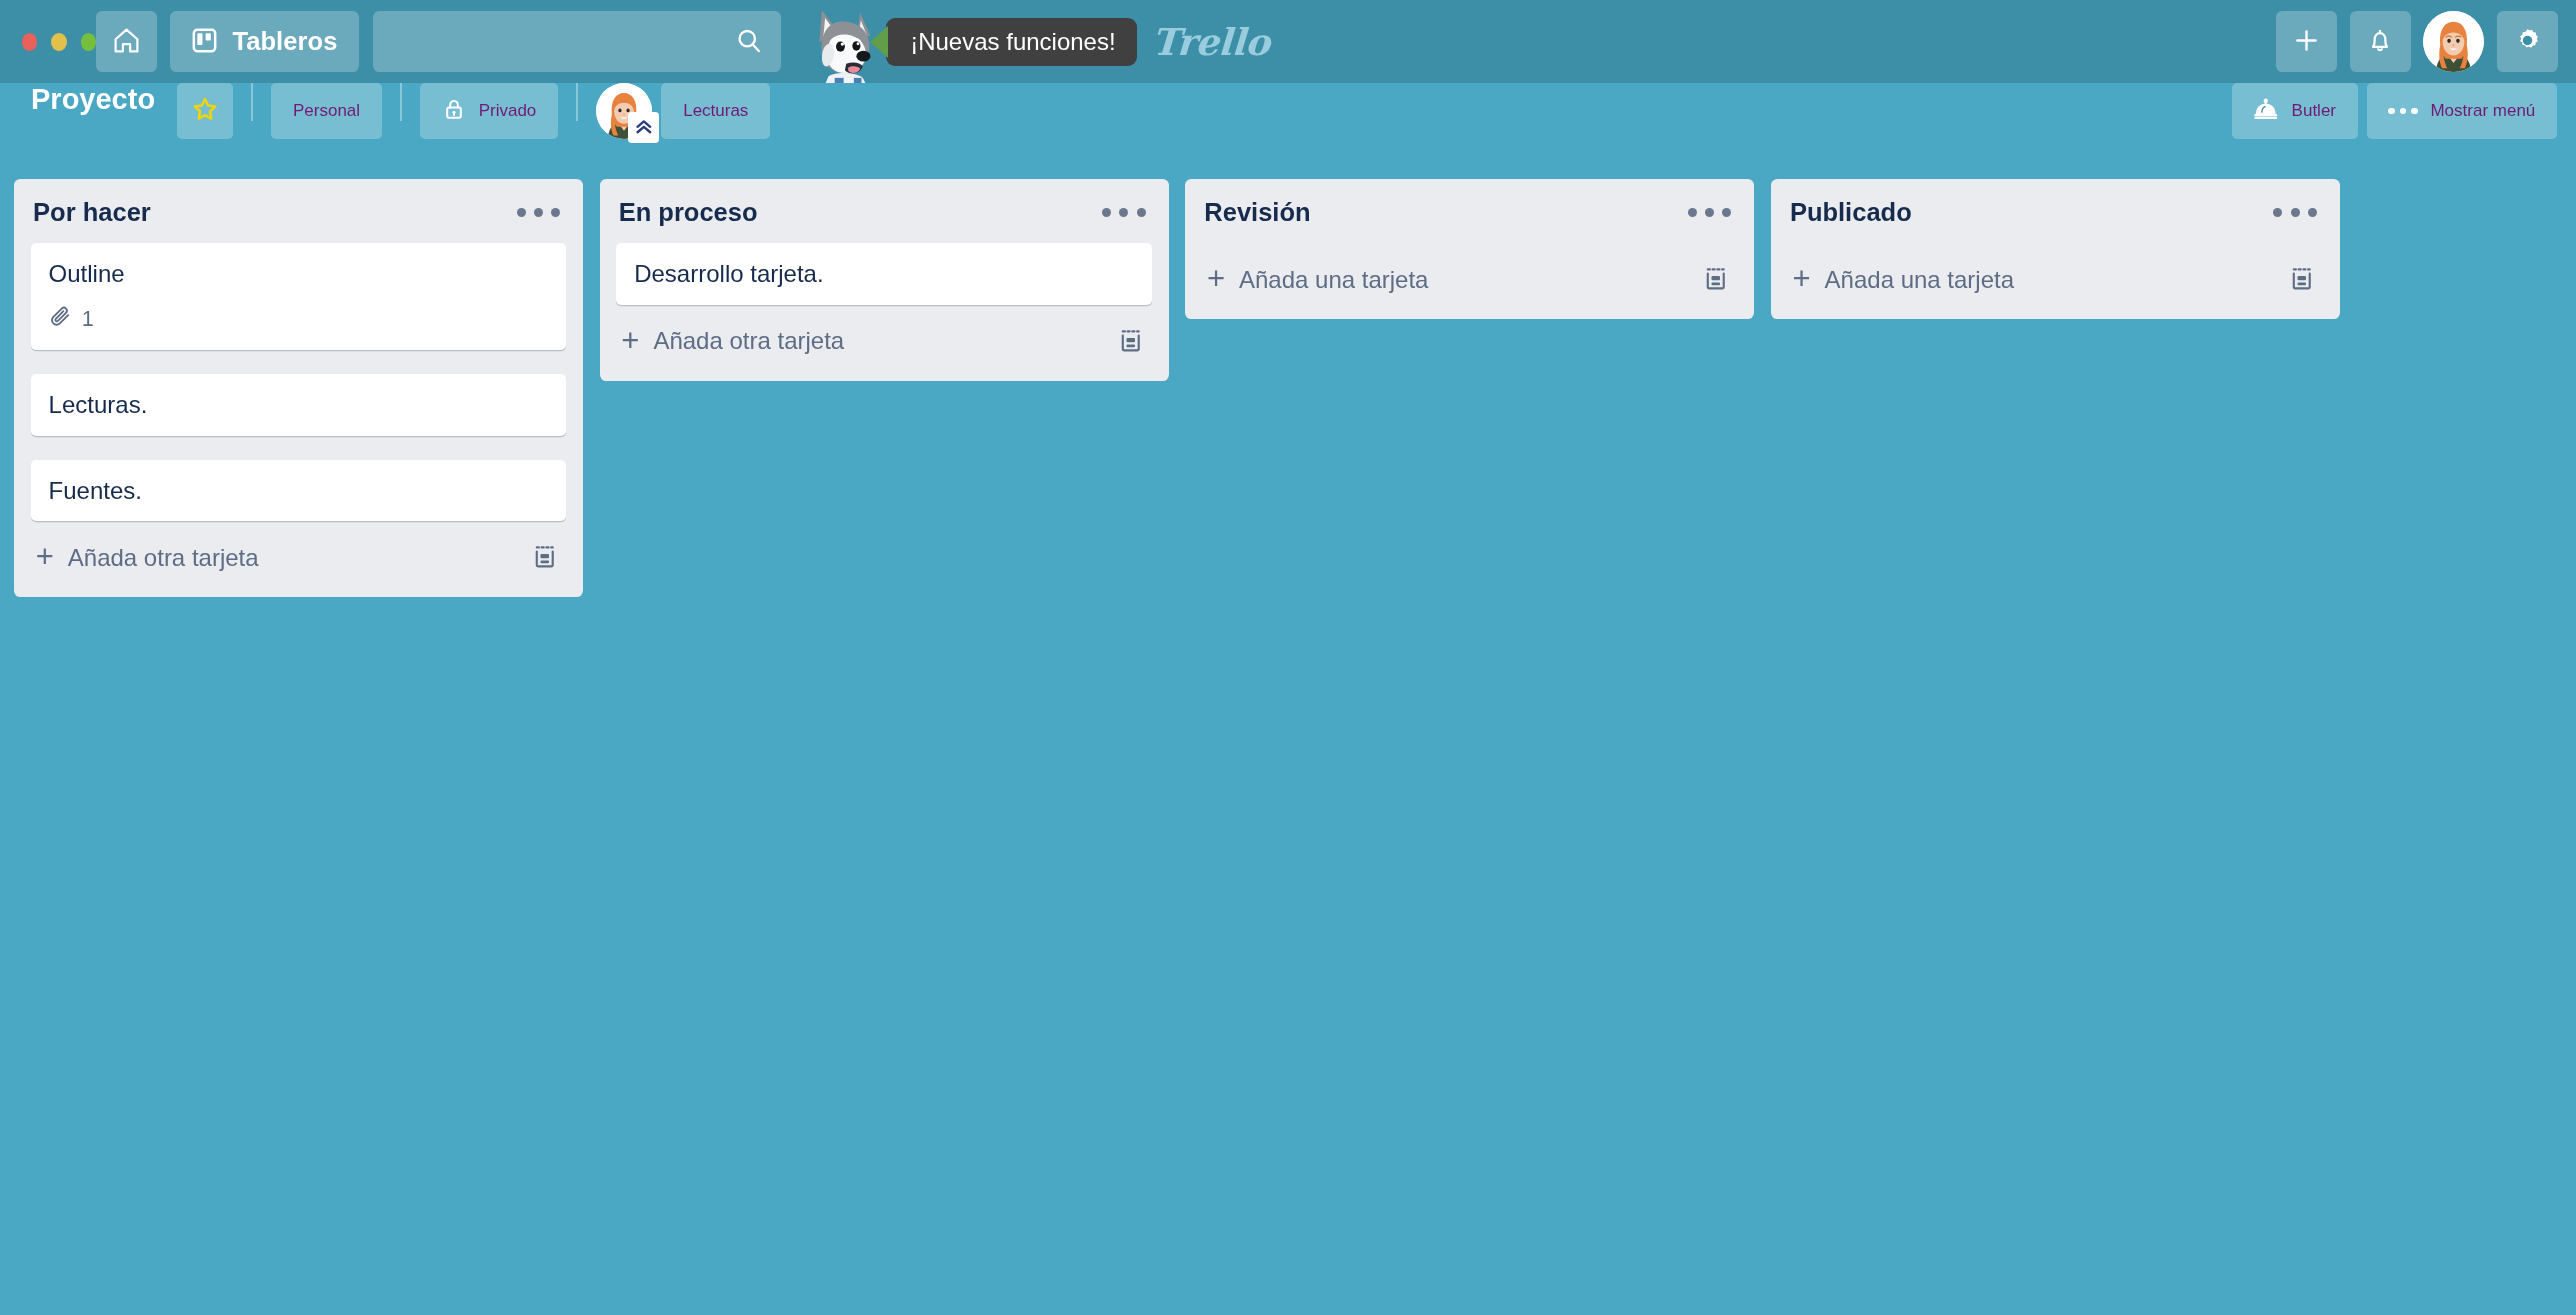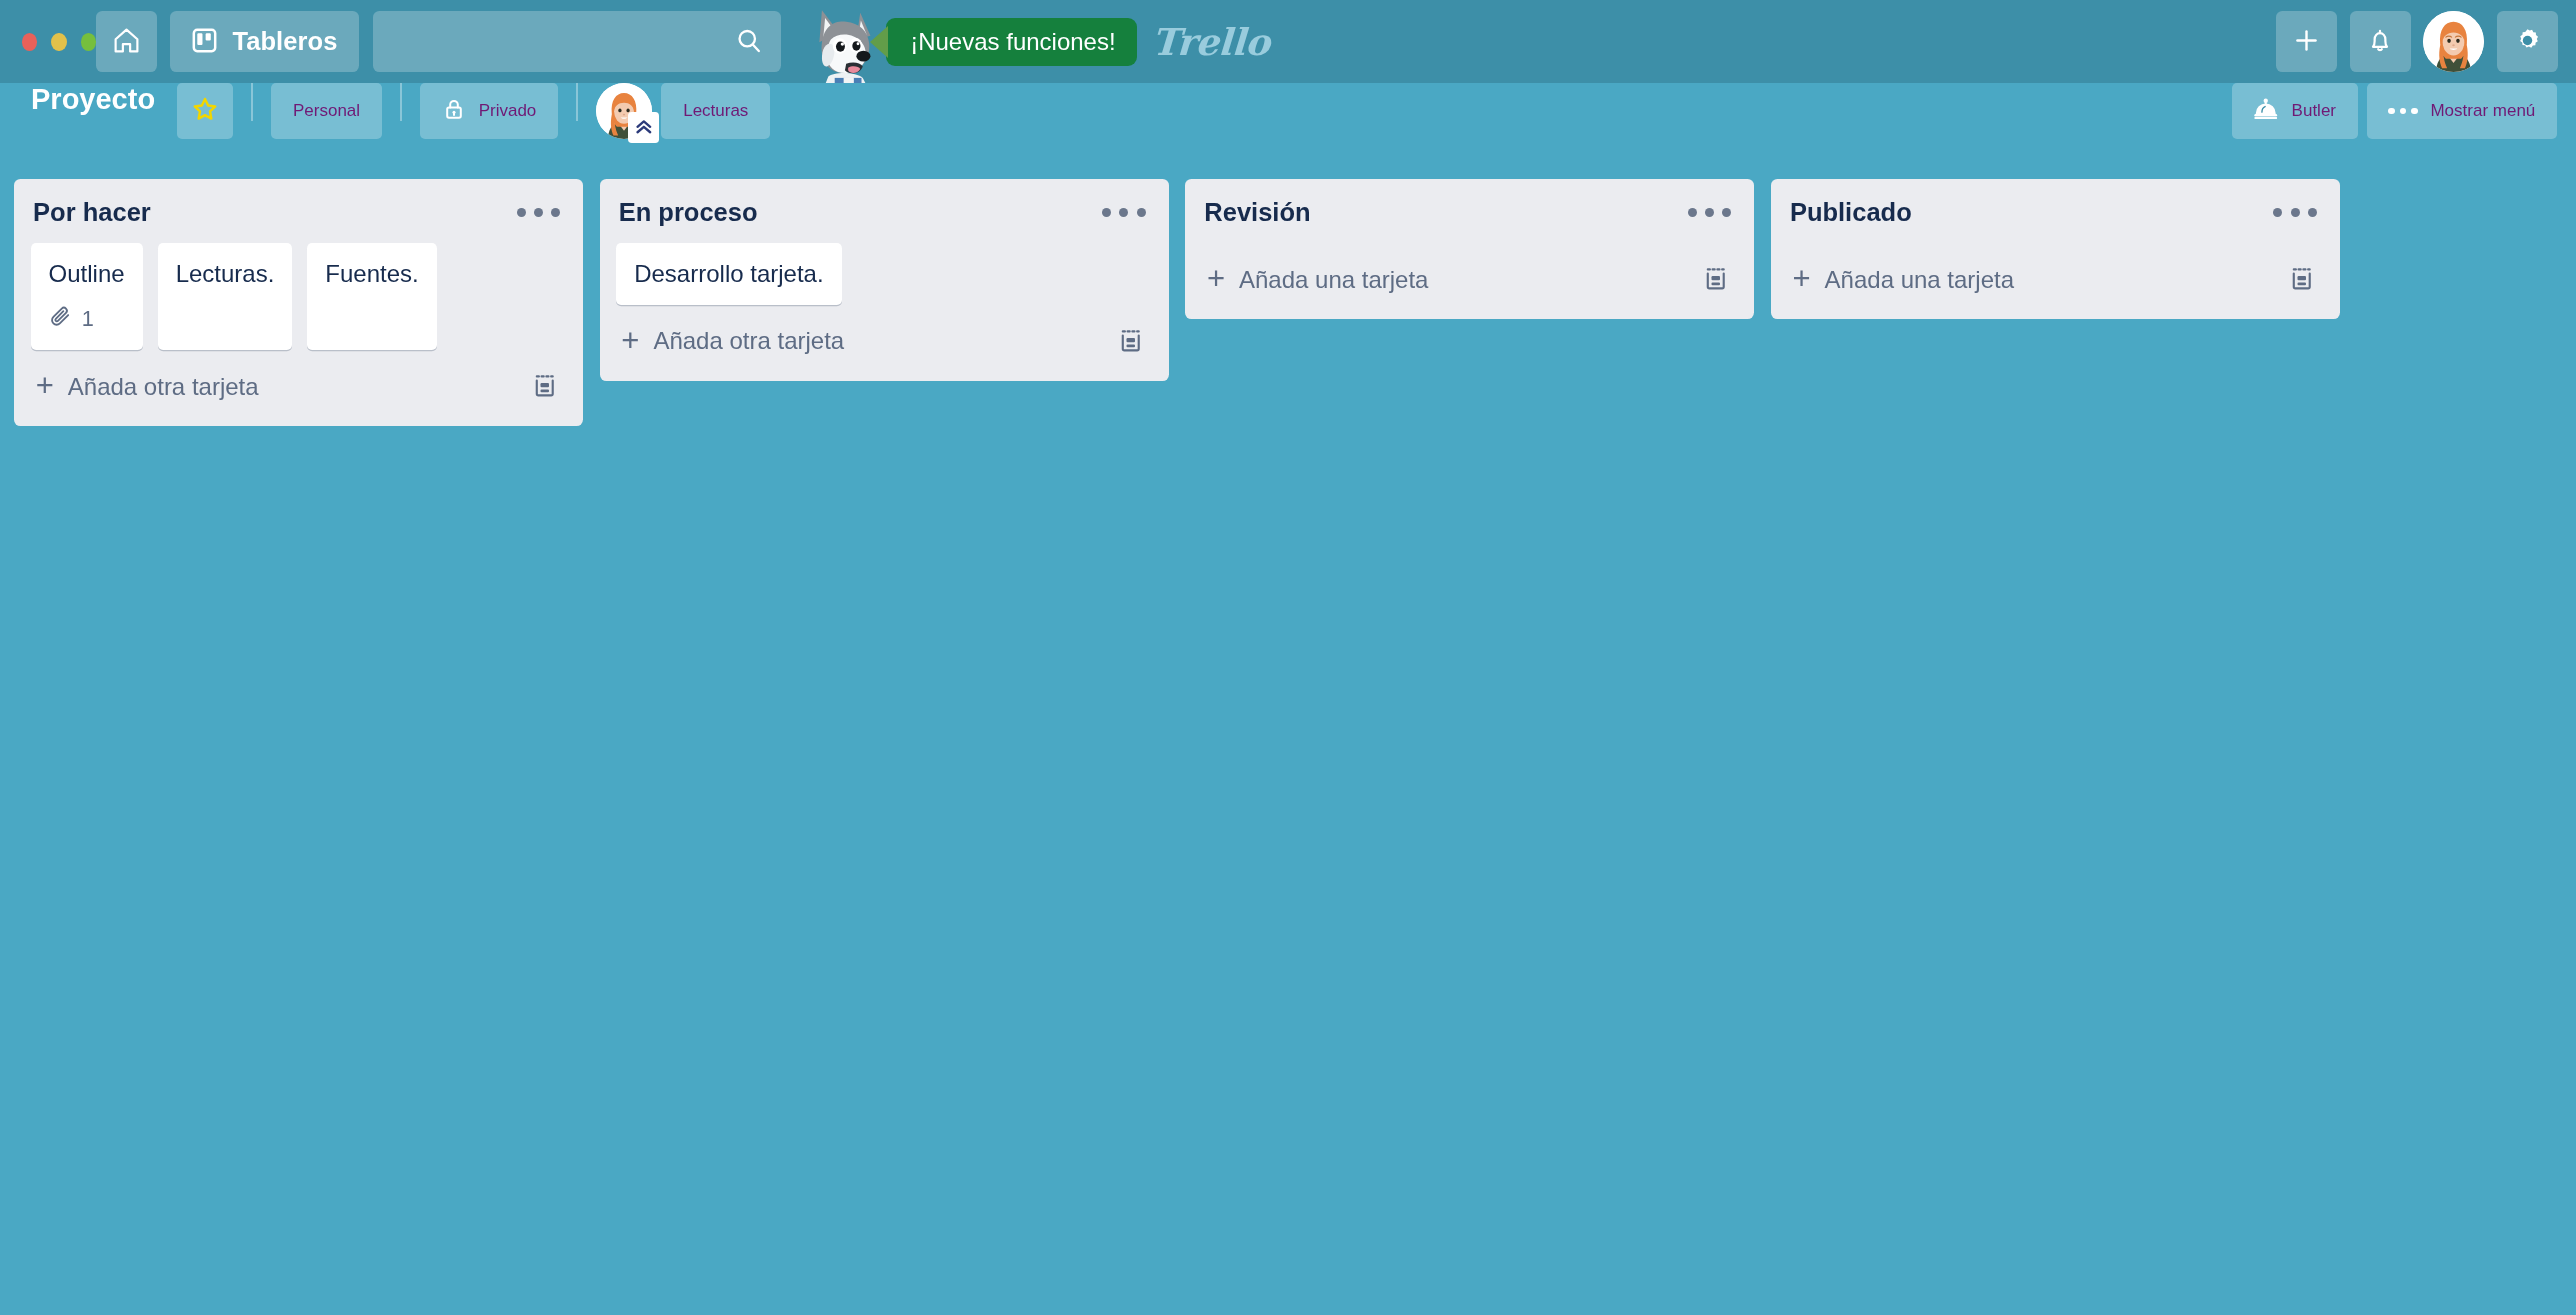--- a/index.html
+++ b/index.html
@@ -62,21 +62,21 @@
   }
 
   
   .promo-zone {
     display: flex; align-items: flex-end; position: relative;
     margin-left: 14px; height: 83px; flex: 0 0 auto;
   }
   .husky { position: relative; width: 96px; height: 83px; flex: 0 0 auto; z-index: 3; }
   .promo-banner {
     position: relative;
-    background: #15803d;
+    background: #404040;
     border-radius: 9px;
     height: 48px;
     display: flex; align-items: center;
     padding: 0 21.7px 0 24px;
     margin-left: -5.1px;
     align-self: center;
     cursor: pointer;
     z-index: 2;
     text-align: center;
   }
@@ -174,21 +174,21 @@
   .list-header {
     display: flex; align-items: center; justify-content: space-between;
     padding: 3.8px 2.5px 16.6px 2.5px;
   }
   .list-title {
     font-size: 25.5px; font-weight: bold; color: #172b4d;
   }
   .list-dots { display: flex; gap: 8.3px; align-items: center; cursor: pointer; padding: 6.4px 3.8px; }
   .list-dots i { width: 9px; height: 9px; border-radius: 50%; background: #6b778c; display: block; }
 
-  .cards { display: flex; flex-direction: row; gap: 15px; }
+  .cards { display: flex; flex-direction: column; gap: 24px; }
   .card {
     background: #fff;
     border-radius: 5.1px;
     box-shadow: 0 1.3px 0 rgba(9,30,66,0.22);
     padding: 16.6px 18px 16.6px 18px;
     cursor: pointer;
   }
   .card-title { font-size: 24px; color: #172b4d; line-height: 1.18; }
   .card-badges { display: flex; align-items: center; gap: 9px; margin-top: 16.6px; }
   .badge-attach { display: flex; align-items: center; gap: 10.2px; color: #5e6c84; font-size: 21.7px; }

